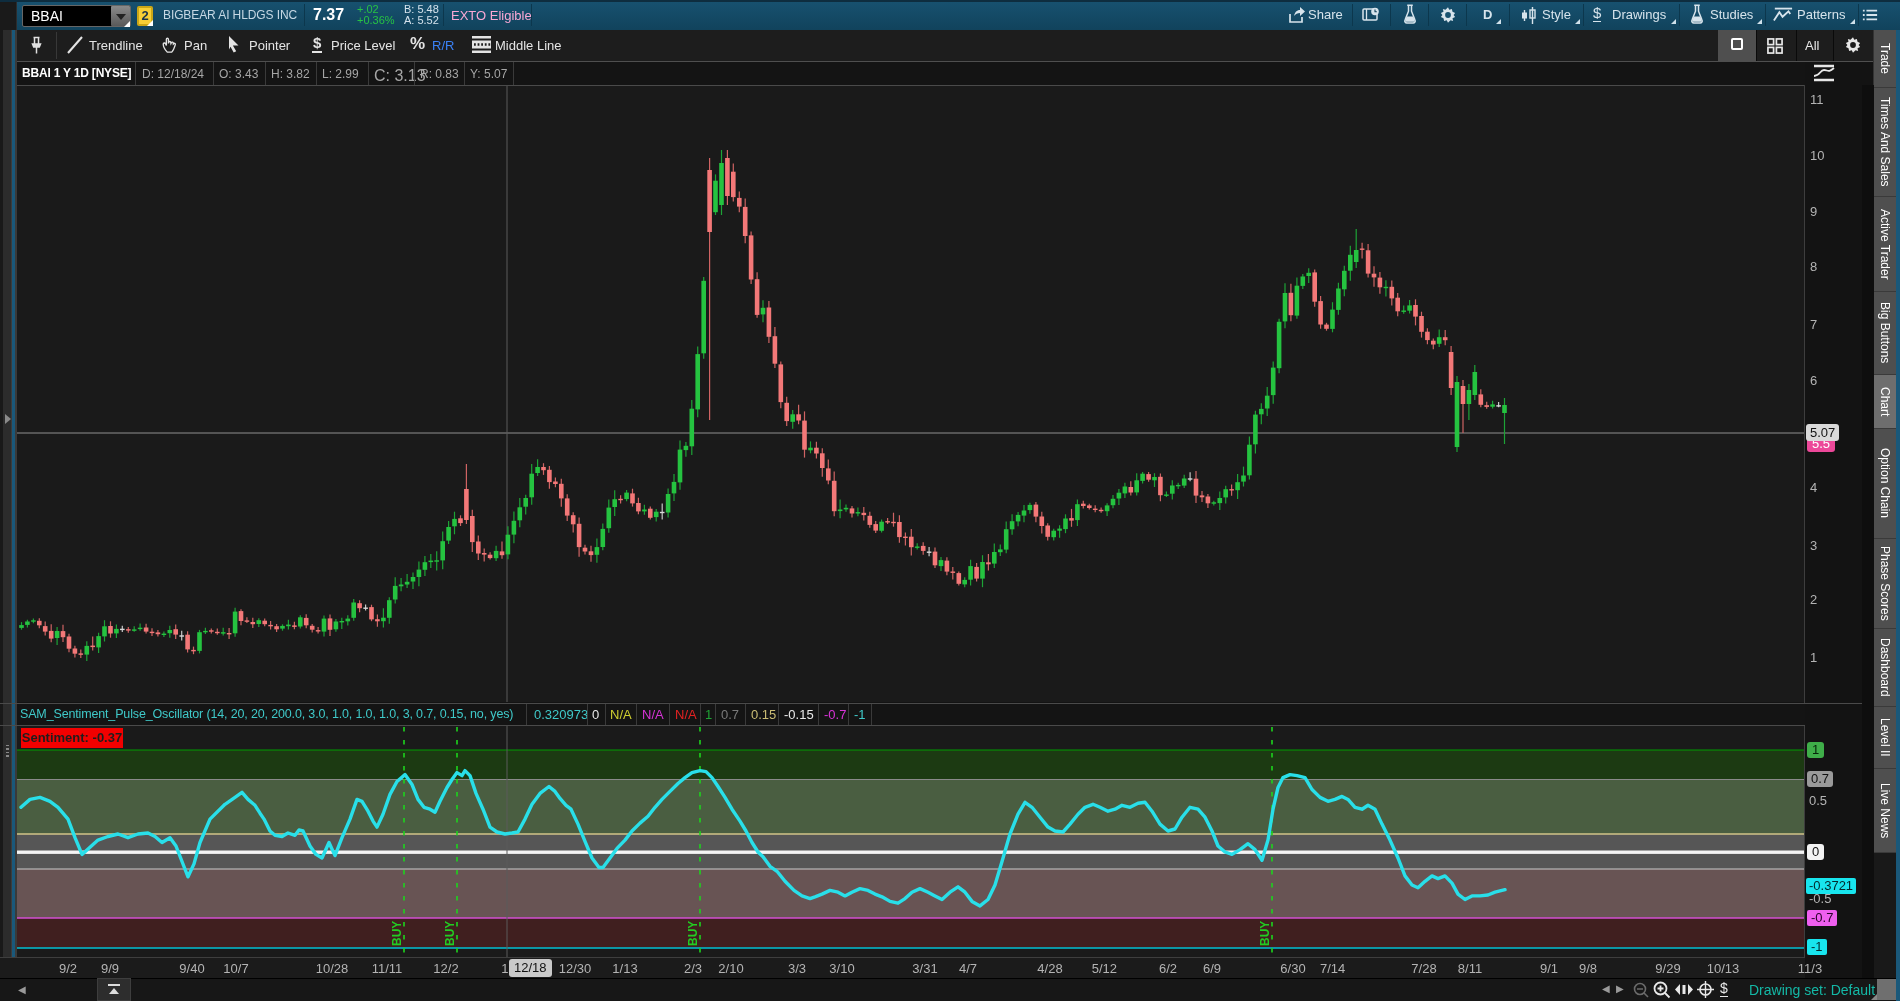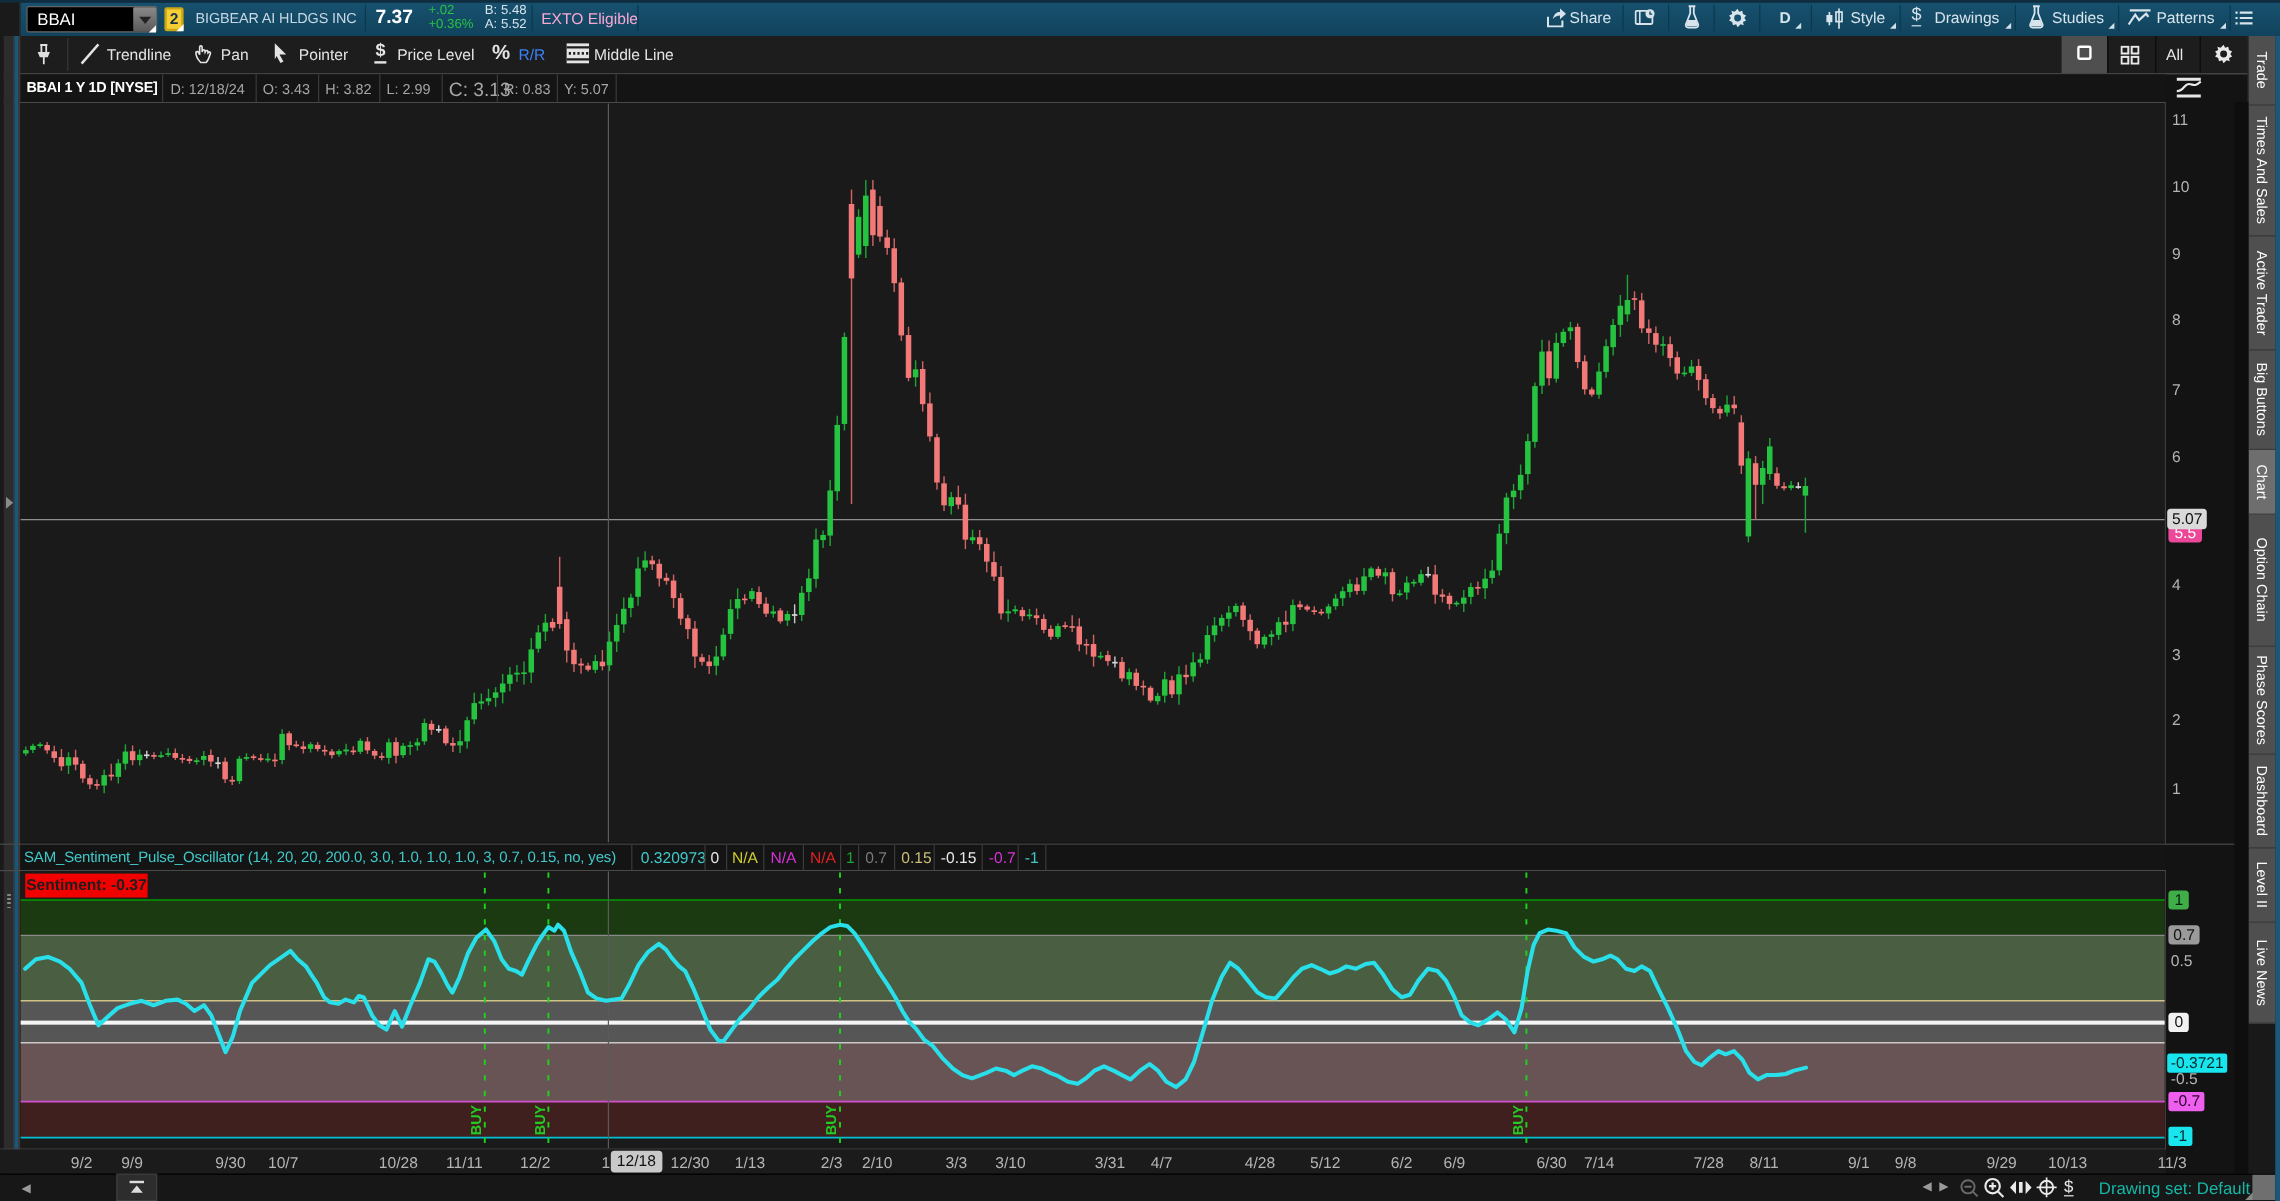--- a/index.html
+++ b/index.html
@@ -751,21 +751,21 @@
 <div class="abs" style="left:1806px;top:878px;background:#18e5ee;color:#032a2d;font-size:13px;padding:0 3px;height:16px;line-height:16px;border-radius:2px;">-0.3721</div>
 <div class="abs" style="left:1809px;top:891px;color:#b4b4b4;font-size:13px;">-0.5</div>
 <div class="abs" style="left:1807px;top:910px;background:#ef5fef;color:#2a032a;font-size:13px;padding:0 4px;height:16px;line-height:16px;border-radius:2px;">-0.7</div>
 <div class="abs" style="left:1807px;top:939px;background:#18e5ee;color:#032a2d;font-size:13px;padding:0 4px;height:16px;line-height:16px;border-radius:2px;">-1</div>
 
 <div class="abs" style="left:0;top:957px;width:1805px;height:1px;background:#3e3e3e;"></div>
 <div class="abs" style="left:0;top:958px;width:1805px;height:20px;background:#1b1b1b;"></div>
 <div class="abs" id="dates" style="left:0;top:961px;color:#b4b4b4;font-size:13px;">
       <div class="abs" style="left: 48px; width: 40px; text-align: center;">9/2</div>
       <div class="abs" style="left: 90px; width: 40px; text-align: center;">9/9</div>
-      <div class="abs" style="left: 172px; width: 40px; text-align: center;">9/30</div>
+      <div class="abs" style="left: 172px; width: 40px; text-align: center;">9/40</div>
       <div class="abs" style="left: 216px; width: 40px; text-align: center;">10/7</div>
       <div class="abs" style="left: 312px; width: 40px; text-align: center;">10/28</div>
       <div class="abs" style="left: 367px; width: 40px; text-align: center;">11/11</div>
       <div class="abs" style="left: 426px; width: 40px; text-align: center;">12/2</div>
       <div class="abs" style="left: 494px; width: 40px; text-align: center;">12/9</div>
       <div class="abs" style="left: 555px; width: 40px; text-align: center;">12/30</div>
       <div class="abs" style="left: 605px; width: 40px; text-align: center;">1/13</div>
       <div class="abs" style="left: 673px; width: 40px; text-align: center;">2/3</div>
       <div class="abs" style="left: 711px; width: 40px; text-align: center;">2/10</div>
       <div class="abs" style="left: 777px; width: 40px; text-align: center;">3/3</div>

